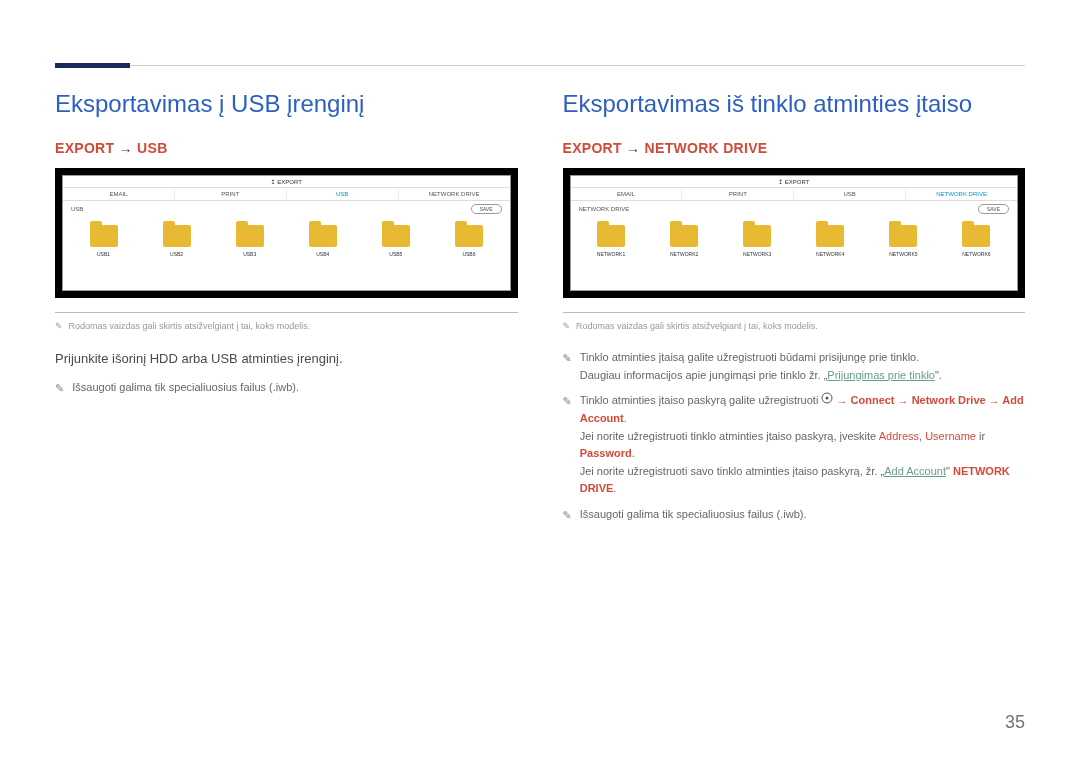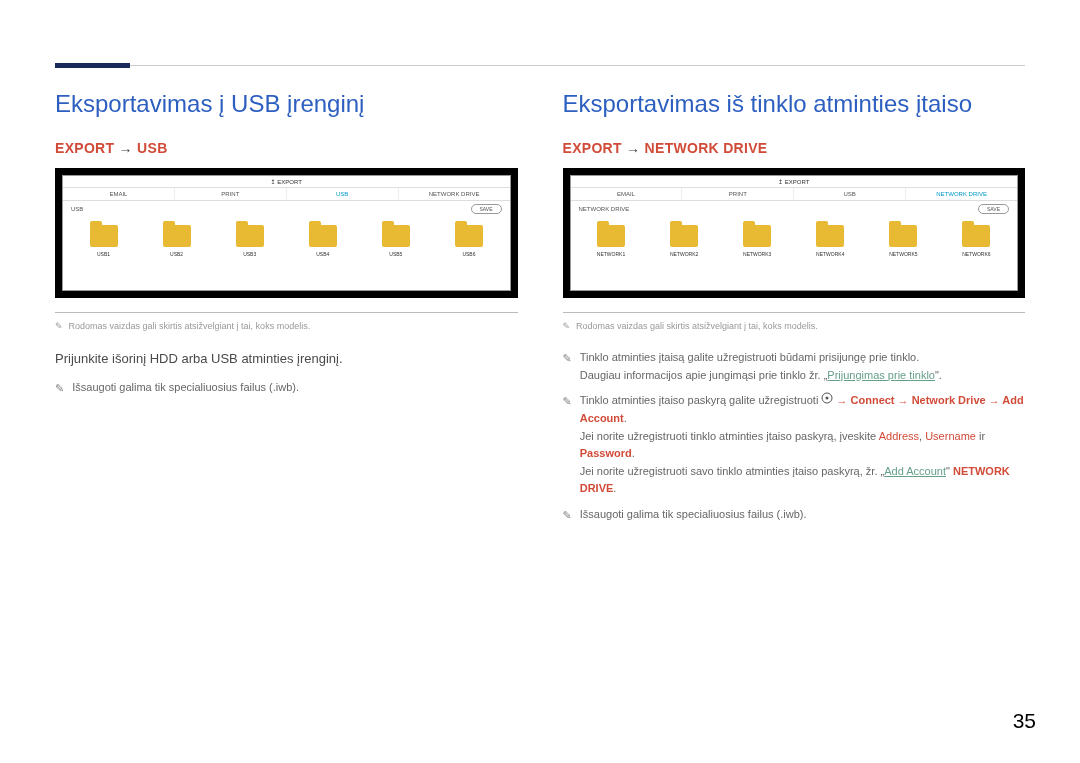--- a/index.html
+++ b/index.html
@@ -170,23 +170,23 @@
 .link-green { color: #66a088; text-decoration: underline; }
 .txt-red { color: #d14b39; font-weight: bold; }
 .txt-redlt { color: #d14b39; }
 .gear-icon {
   display: inline-block;
   vertical-align: middle;
 }
 .page-num {
   position: absolute;
   bottom: 30px;
-  right: 44px;
-  font-size: 21px;
-  color: #000000;
+  right: 55px;
+  font-size: 18px;
+  color: #737373;
 }
 </style>
 </head>
 <body>
 
 <div class="top-divider"></div>
 
 <div class="cols">
 
   <div class="col">

